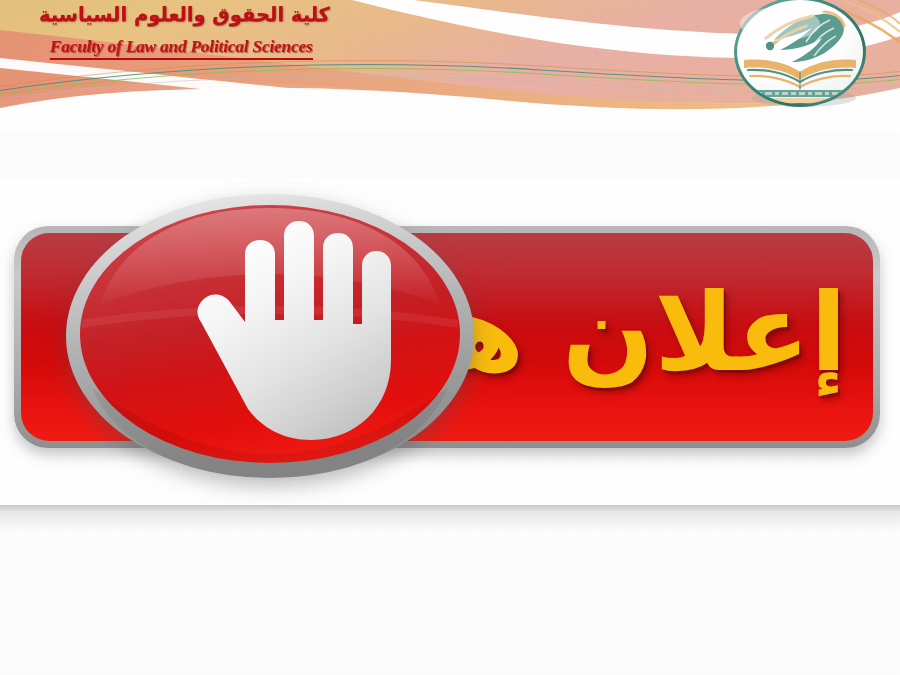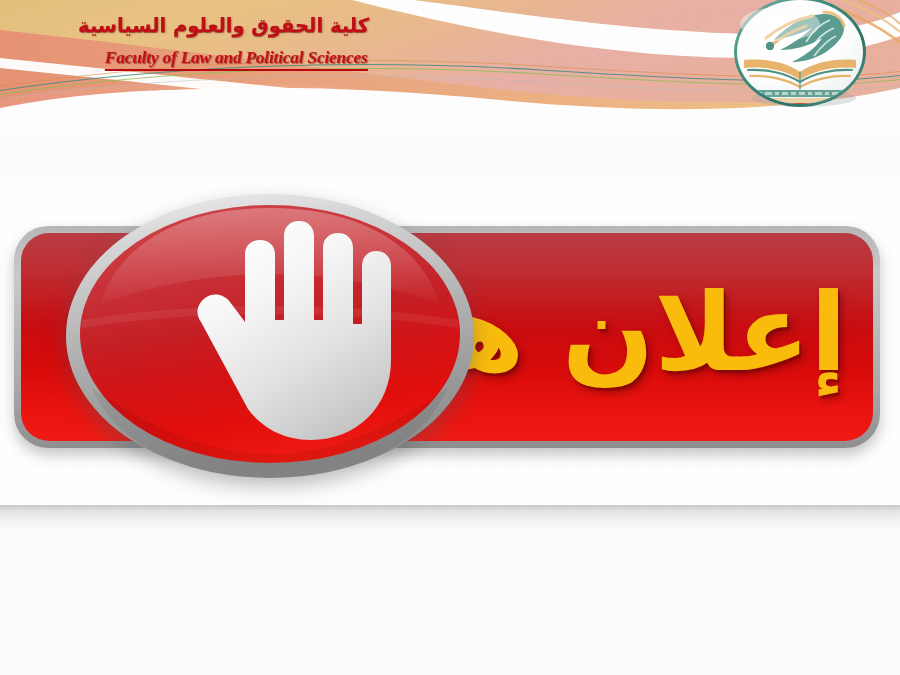--- a/index.html
+++ b/index.html
@@ -31,22 +31,22 @@
     position:absolute;inset:0;
     pointer-events:none;
     background-image:
       repeating-linear-gradient(0deg, rgba(0,0,0,.012) 0 1px, rgba(0,0,0,0) 1px 3px),
       repeating-linear-gradient(90deg, rgba(0,0,0,.012) 0 1px, rgba(0,0,0,0) 1px 3px);
     opacity:.75;
   }
 
   
   #hdr-text{
-    position:absolute;left:0;top:14px;width:375px;
-    text-align:right;
+    position:absolute;left:0;top:3px;width:375px;
+    text-align:center;
     z-index:6;
   }
   #title-ar{
     display:block;
     direction:rtl;
     font-family:"DejaVu Sans","Liberation Sans",sans-serif;
     font-size:19.5px;font-weight:bold;
     color:#c00d16;
     letter-spacing:.1px;
     line-height:1.25;

